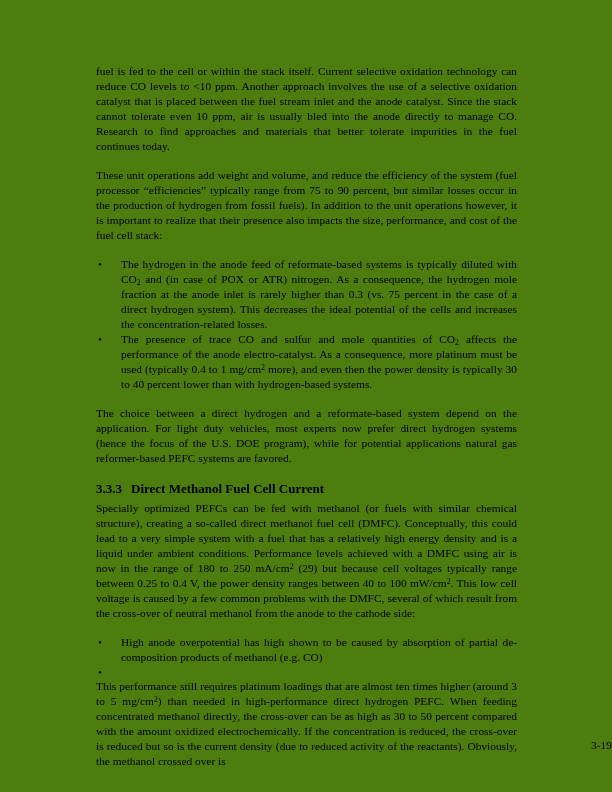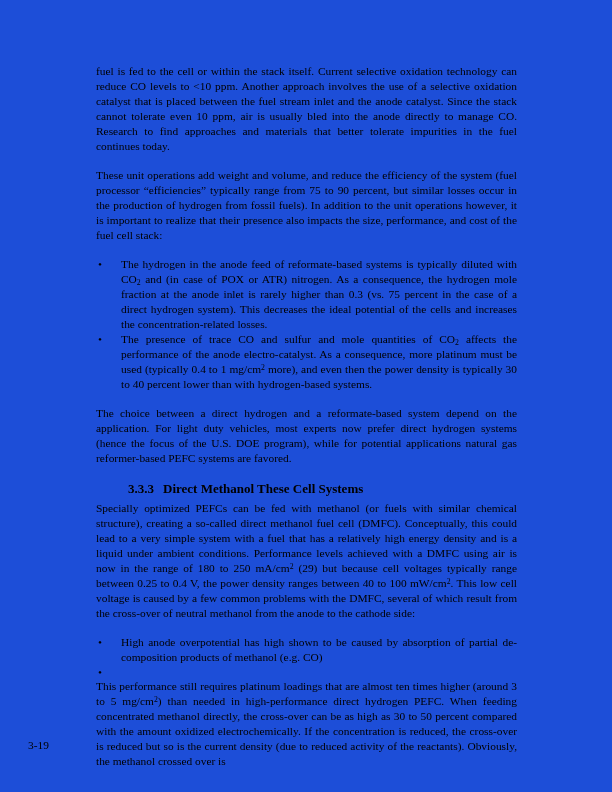--- a/index.html
+++ b/index.html
@@ -8,21 +8,21 @@
     background: #ffffff;
   }
   body {
     font-family: "Liberation Serif", "DejaVu Serif", serif;
     color: #000000;
   }
   .page {
     position: relative;
     width: 612px;
     height: 792px;
-    background: #1d4ed8;
+    background: #4d7c0f;
     overflow: hidden;
     box-sizing: border-box;
   }
   .content {
     position: absolute;
     left: 96px;
     top: 64px;
     width: 421px;
   }
   p.para {
@@ -35,21 +35,20 @@
   }
   h3.heading {
     margin: 6px 0 4px 0;
     font-size: 13px;
     font-weight: bold;
     line-height: 17px;
     text-align: left;
   }
   h3.heading .num {
     margin-right: 9px;
-    margin-left: 32px;
   }
   ul.bullets {
     margin: 0 0 14px 0;
     padding: 0;
     list-style: none;
   }
   ul.bullets li {
     position: relative;
     margin: 0 0 0 0;
     padding-left: 25px;
@@ -76,21 +75,21 @@
   sup {
     font-size: 0.68em;
     vertical-align: 0.42em;
     line-height: 0;
   }
   .footer {
     position: absolute;
     left: 0;
     right: 0;
     top: 738px;
-    text-align: left;
+    text-align: right;
     font-size: 11.4px;
     line-height: 14px;
     margin-left: 28px;
   }
 </style>
 </head>
 <body>
 
 <div class="page">
   <div class="content">
@@ -104,21 +103,21 @@
         <span class="marker">•</span><span>The hydrogen in the anode feed of reformate-based systems is typically diluted with CO</span><sub>2</sub><span> and (in case of POX or ATR) nitrogen. As a consequence, the hydrogen mole fraction at the anode inlet is rarely higher than 0.3 (vs. 75 percent in the case of a direct hydrogen system). This decreases the ideal potential of the cells and increases the concentration-related losses.</span>
       </li>
       <li>
         <span class="marker">•</span><span>The presence of trace CO and sulfur and mole quantities of CO</span><sub>2</sub><span> affects the performance of the anode electro-catalyst. As a consequence, more platinum must be used (typically 0.4 to 1 mg/cm</span><sup>2</sup><span> more), and even then the power density is typically 30 to 40 percent lower than with hydrogen-based systems.</span>
       </li>
     </ul>
 
     <p class="para">The choice between a direct hydrogen and a reformate-based system depend on the application. For light duty vehicles, most experts now prefer direct hydrogen systems (hence the focus of the U.S. DOE program), while for potential applications natural gas reformer-based PEFC systems are favored.</p>
 
     <h3 class="heading">
-      <span class="num">3.3.3</span><span>Direct Methanol These Cell Systems</span>
+      <span class="num">3.3.3</span><span>Direct Methanol Fuel Cell Current</span>
     </h3>
 
     <p class="para"><span>Specially optimized PEFCs can be fed with methanol (or fuels with similar chemical structure), creating a so-called direct methanol fuel cell (DMFC). Conceptually, this could lead to a very simple system with a fuel that has a relatively high energy density and is a liquid under ambient conditions. Performance levels achieved with a DMFC using air is now in the range of 180 to 250 mA/cm</span><sup>2</sup><span> (29) but because cell voltages typically range between 0.25 to 0.4 V, the power density ranges between 40 to 100 mW/cm</span><sup>2</sup><span>. This low cell voltage is caused by a few common problems with the DMFC, several of which result from the cross-over of neutral methanol from the anode to the cathode side:</span></p>
 
     <ul class="bullets">
       <li>
         <span class="marker">•</span><span>High anode overpotential has high shown to be caused by absorption of partial de-composition products of methanol (e.g. CO)</span>
       </li>
       <li>
         <span class="marker">•</span>

